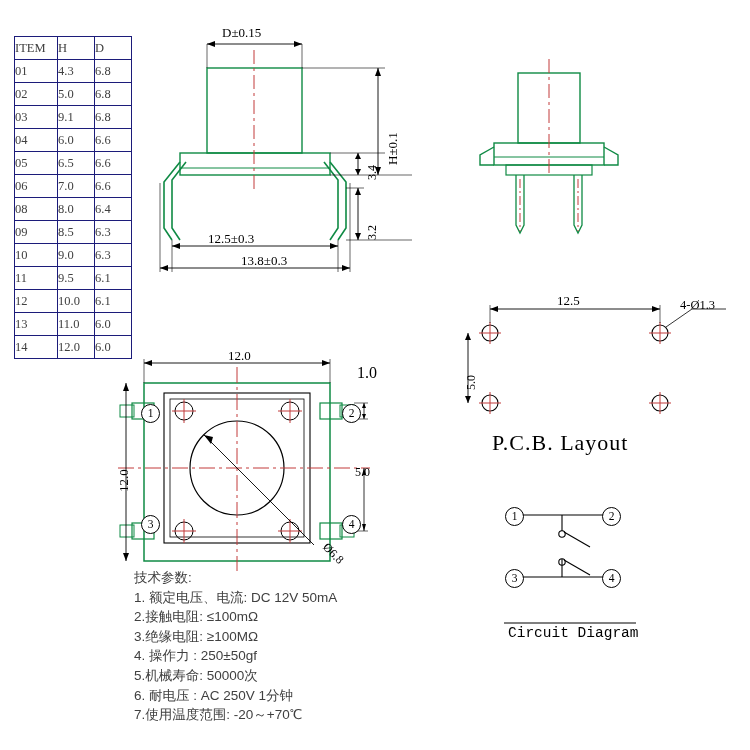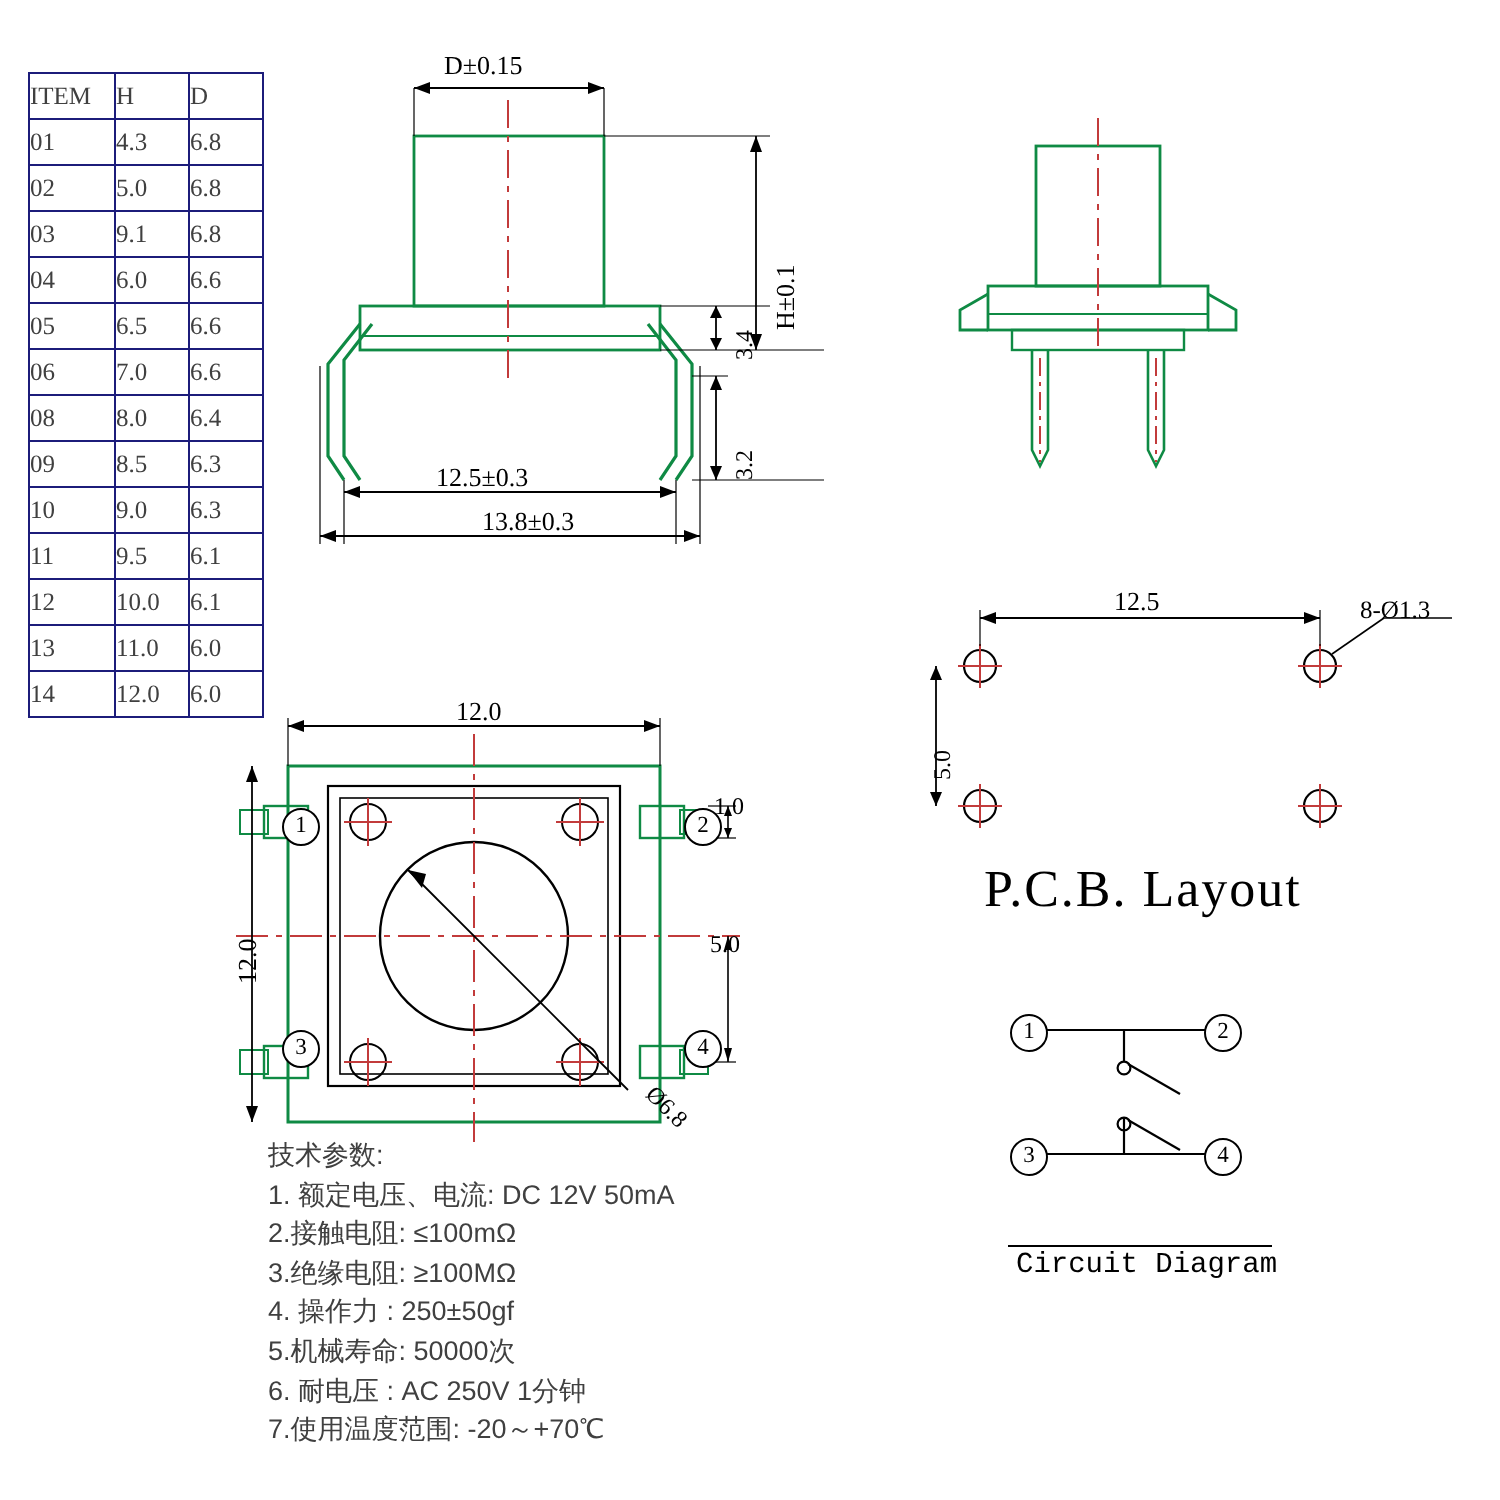--- a/index.html
+++ b/index.html
@@ -13,21 +13,21 @@
   #spec-table .c-item{width:42px;}
   #spec-table .c-h{width:36px;}
   #spec-table .c-d{width:36px;}
   .lbl{position:absolute;font-family:"Liberation Serif",serif;font-size:13px;color:#000;white-space:nowrap;}
   .lbl-v{position:absolute;font-family:"Liberation Serif",serif;font-size:13px;color:#000;white-space:nowrap;transform-origin:0 0;transform:rotate(-90deg);}
   .num-bub{position:absolute;width:17px;height:17px;border:1px solid #000;border-radius:50%;font-size:11.5px;text-align:center;line-height:16px;font-family:"Liberation Serif",serif;background:#fff;}
 
   
   #tech-spec{left:134px;top:568px;font-size:13.5px;line-height:19.6px;font-family:Liberation Sans, sans-serif;color:#404040;}
   #tech-spec div{white-space:nowrap;}
-  #pcb-title{left:492px;top:430px;font-size:26px;letter-spacing:1px;font-family:"Liberation Serif",serif;}
+  #pcb-title{left:492px;top:430px;font-size:22px;letter-spacing:1px;font-family:"Liberation Serif",serif;}
   #circuit-title{left:508px;top:625px;font-size:14.5px;font-family:"Liberation Mono",monospace;letter-spacing:0px;text-align:right;}
 </style>
 </head>
 <body>
 
 <table id="spec-table" class="abs">
   <thead>
     <tr>
       <th class="c-item">ITEM</th>
       <th class="c-h">H</th>
@@ -152,21 +152,21 @@
   <line x1="10" y1="240" x2="200" y2="240" stroke="#000" stroke-width="0.9"></line>
   <path d="M10 240 l8 -3 l0 6 z" fill="#000"></path>
   <path d="M200 240 l-8 -3 l0 6 z" fill="#000"></path>
   <line x1="10" y1="155" x2="10" y2="244" stroke="#000" stroke-width="0.6"></line>
   <line x1="200" y1="155" x2="200" y2="244" stroke="#000" stroke-width="0.6"></line>
 </svg>
 <div class="lbl" style="left:222px;top:25px;">D±0.15</div>
 <div class="lbl-v" style="left:385px;top:165px;">H±0.1</div>
 <div class="lbl-v" style="left:365px;top:180px;font-size:12px;">3.4</div>
 <div class="lbl-v" style="left:365px;top:240px;font-size:12px;">3.2</div>
-<div class="lbl" style="left:218px;top:231px;">12.5±0.3</div>
+<div class="lbl" style="left:208px;top:231px;">12.5±0.3</div>
 <div class="lbl" style="left:224px;top:253px;margin-left:17px;">13.8±0.3</div>
 
 <svg class="abs" style="left:470px;top:55px;" width="200" height="200" viewBox="0 0 200 200">
 
   <rect x="48" y="18" width="62" height="70" fill="none" stroke="#0f8a44" stroke-width="1.4"></rect>
 
   <rect x="24" y="88" width="110" height="22" fill="none" stroke="#0f8a44" stroke-width="1.4"></rect>
   <line x1="24" y1="102" x2="134" y2="102" stroke="#0f8a44" stroke-width="1"></line>
 
   <path d="M24 92 L10 100 L10 110 L24 110" fill="none" stroke="#0f8a44" stroke-width="1.4"></path>
@@ -239,21 +239,21 @@
   <line x1="236" y1="58" x2="250" y2="58" stroke="#000" stroke-width="0.6"></line>
   <line x1="236" y1="74" x2="250" y2="74" stroke="#000" stroke-width="0.6"></line>
 
   <line x1="246" y1="123" x2="246" y2="186" stroke="#000" stroke-width="0.8"></line>
   <path d="M246 123 l-2 7 l4 0 z" fill="#000"></path>
   <path d="M246 186 l-2 -7 l4 0 z" fill="#000"></path>
   <line x1="236" y1="186" x2="250" y2="186" stroke="#000" stroke-width="0.6"></line>
 </svg>
 <div class="lbl" style="left:228px;top:348px;">12.0</div>
 <div class="lbl-v" style="left:116px;top:492px;">12.0</div>
-<div class="lbl" style="left:357px;top:396px;font-size:12px;">1.0</div>
+<div class="lbl" style="left:357px;top:364px;font-size:16px;">1.0</div>
 <div class="lbl" style="left:355px;top:465px;font-size:12px;">5.0</div>
 <div class="lbl" style="left:330px;top:540px;font-size:12px;transform:rotate(45deg);transform-origin:0 0;">Ø6.8</div>
 <div class="num-bub" style="left:141px;top:404px;">1</div>
 <div class="num-bub" style="left:342px;top:404px;">2</div>
 <div class="num-bub" style="left:141px;top:515px;">3</div>
 <div class="num-bub" style="left:342px;top:515px;">4</div>
 
 <svg class="abs" style="left:460px;top:295px;" width="270" height="130" viewBox="0 0 270 130">
 
   <g>
@@ -281,21 +281,21 @@
 
   <line x1="8" y1="38" x2="8" y2="108" stroke="#000" stroke-width="0.9"></line>
   <path d="M8 38 l-3 7 l6 0 z" fill="#000"></path>
   <path d="M8 108 l-3 -7 l6 0 z" fill="#000"></path>
 
   <line x1="206" y1="32" x2="232" y2="14" stroke="#000" stroke-width="0.8"></line>
   <line x1="232" y1="14" x2="266" y2="14" stroke="#000" stroke-width="0.8"></line>
 </svg>
 <div class="lbl" style="left:557px;top:293px;">12.5</div>
 <div class="lbl-v" style="left:464px;top:390px;font-size:12px;">5.0</div>
-<div class="lbl" style="left:680px;top:298px;font-size:12.5px;">8-Ø1.3</div>
+<div class="lbl" style="left:680px;top:298px;font-size:12.5px;">4-Ø1.3</div>
 <div id="pcb-title" class="abs">P.C.B. Layout</div>
 
 <svg class="abs" style="left:490px;top:495px;" width="200" height="130" viewBox="0 0 200 130">
 
   <line x1="30" y1="20" x2="115" y2="20" stroke="#000" stroke-width="1.1"></line>
 
   <line x1="30" y1="82" x2="115" y2="82" stroke="#000" stroke-width="1.1"></line>
 
   <line x1="72" y1="20" x2="72" y2="36" stroke="#000" stroke-width="1.1"></line>
   <line x1="72" y1="64" x2="72" y2="82" stroke="#000" stroke-width="1.1"></line>

